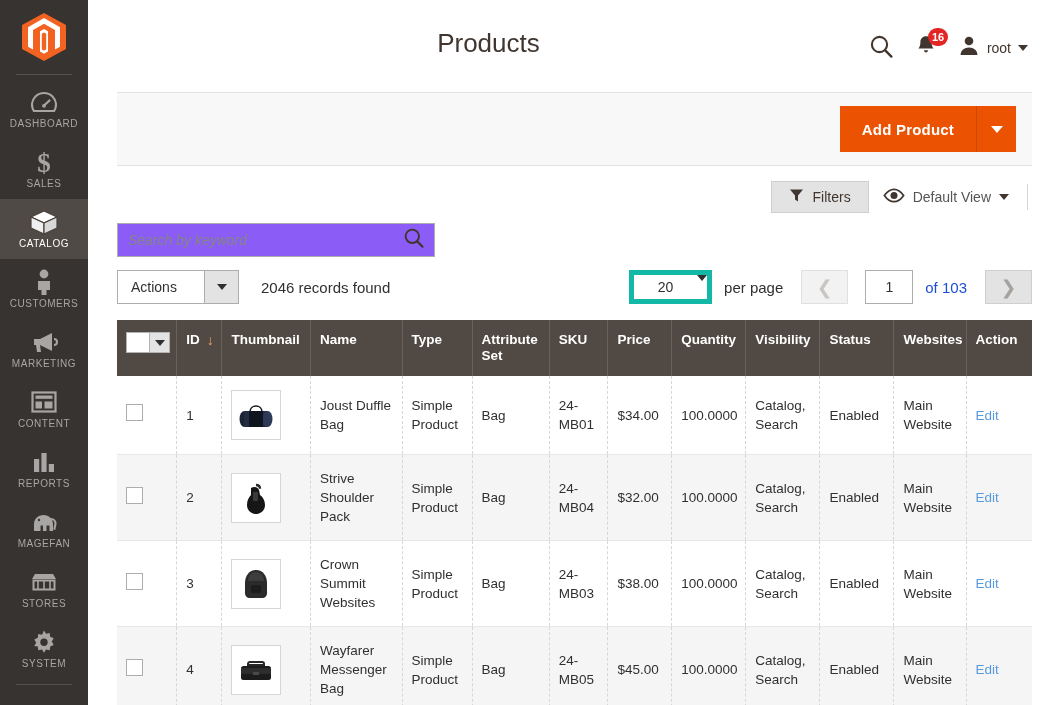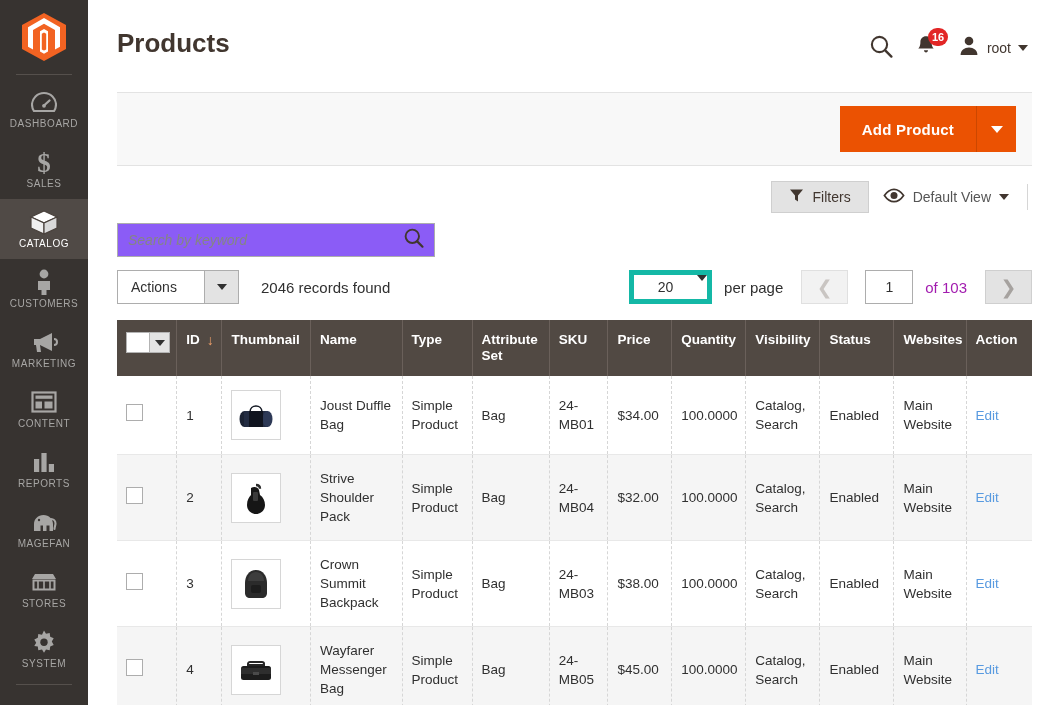--- a/index.html
+++ b/index.html
@@ -49,22 +49,23 @@
   }
 
   
   .main { flex: 1; height: 705px; position: relative; background: #fff; overflow: hidden; }
 
   .topbar {
     height: 86px; display: flex; align-items: flex-start;
     padding: 26px 18px 0 29px;
   }
   .page-title {
-    font-size: 26px; color: #41362f; font-weight: bold; line-height: 34px;
+    font-size: 26px; color: #41362f; font-weight: normal; line-height: 34px;
     flex: 1;
+    text-align: center;
   }
   .top-actions { display: flex; align-items: center; gap: 0px; padding-top: 5px; }
   .icon-btn {
     width: 44px; height: 34px; display: flex; align-items: center; justify-content: center;
     cursor: pointer; position: relative;
   }
   .badge {
     position: absolute; top: -3px; left: 24px;
     min-width: 18px; height: 18px; border-radius: 9px;
     background: #e22626; color: #fff;
@@ -192,21 +193,21 @@
     margin-left: 18px;
   }
   .pg-btn.disabled { background: #f2f2f2; border-color: #e0e0e0; cursor: default; }
   .chev { font-size: 19px; color: #a6a29f; line-height: 1; }
   .pg-btn.disabled .chev { color: #c9c5c2; }
   .pg-input {
     width: 48px; height: 34px; border: 1px solid #adadad; background: #fff;
     text-align: center; font-size: 14px; color: #303030; margin-left: 17px;
     font-family: "Liberation Sans", sans-serif; outline: none;
   }
-  .pg-of { margin-left: 12px; font-size: 15px; color: #a21caf; }
+  .pg-of { margin-left: 12px; font-size: 15px; color: #1d4ed8; }
 
   
   .grid-wrap { margin: 15px 18px 0 29px; }
   table.grid { width: 100%; border-collapse: collapse; table-layout: fixed; }
   table.grid thead th {
     background: #514943; color: #fff;
     font-size: 13.5px; font-weight: bold; text-align: left;
     padding: 12px 9px; vertical-align: top;
     border-right: 1px solid #6a605a;
     line-height: 16px;
@@ -595,21 +596,21 @@
             <td>3</td>
             <td>
               <span class="thumb">
                 <svg width="44" height="44" viewBox="0 0 44 44">
                   <path d="M22 8c7 0 11 6 11 13v10c0 3-2 5-5 5H16c-3 0-5-2-5-5V21C11 14 15 8 22 8z" fill="#2b2b2b"></path>
                   <path d="M22 10c5 0 8 4 8 9H14c0-5 3-9 8-9z" fill="#3d3d3d"></path>
                   <rect x="17" y="23" width="10" height="8" rx="2" fill="#1d1d1d"></rect>
                 </svg>
               </span>
             </td>
-            <td>Crown Summit Backpack</td>
+            <td>Crown Summit Websites</td>
             <td>Simple Product</td>
             <td>Bag</td>
             <td>24-MB03</td>
             <td>$38.00</td>
             <td>100.0000</td>
             <td>Catalog, Search</td>
             <td>Enabled</td>
             <td>Main Website</td>
             <td>
               <a class="edit-link">Edit</a>

